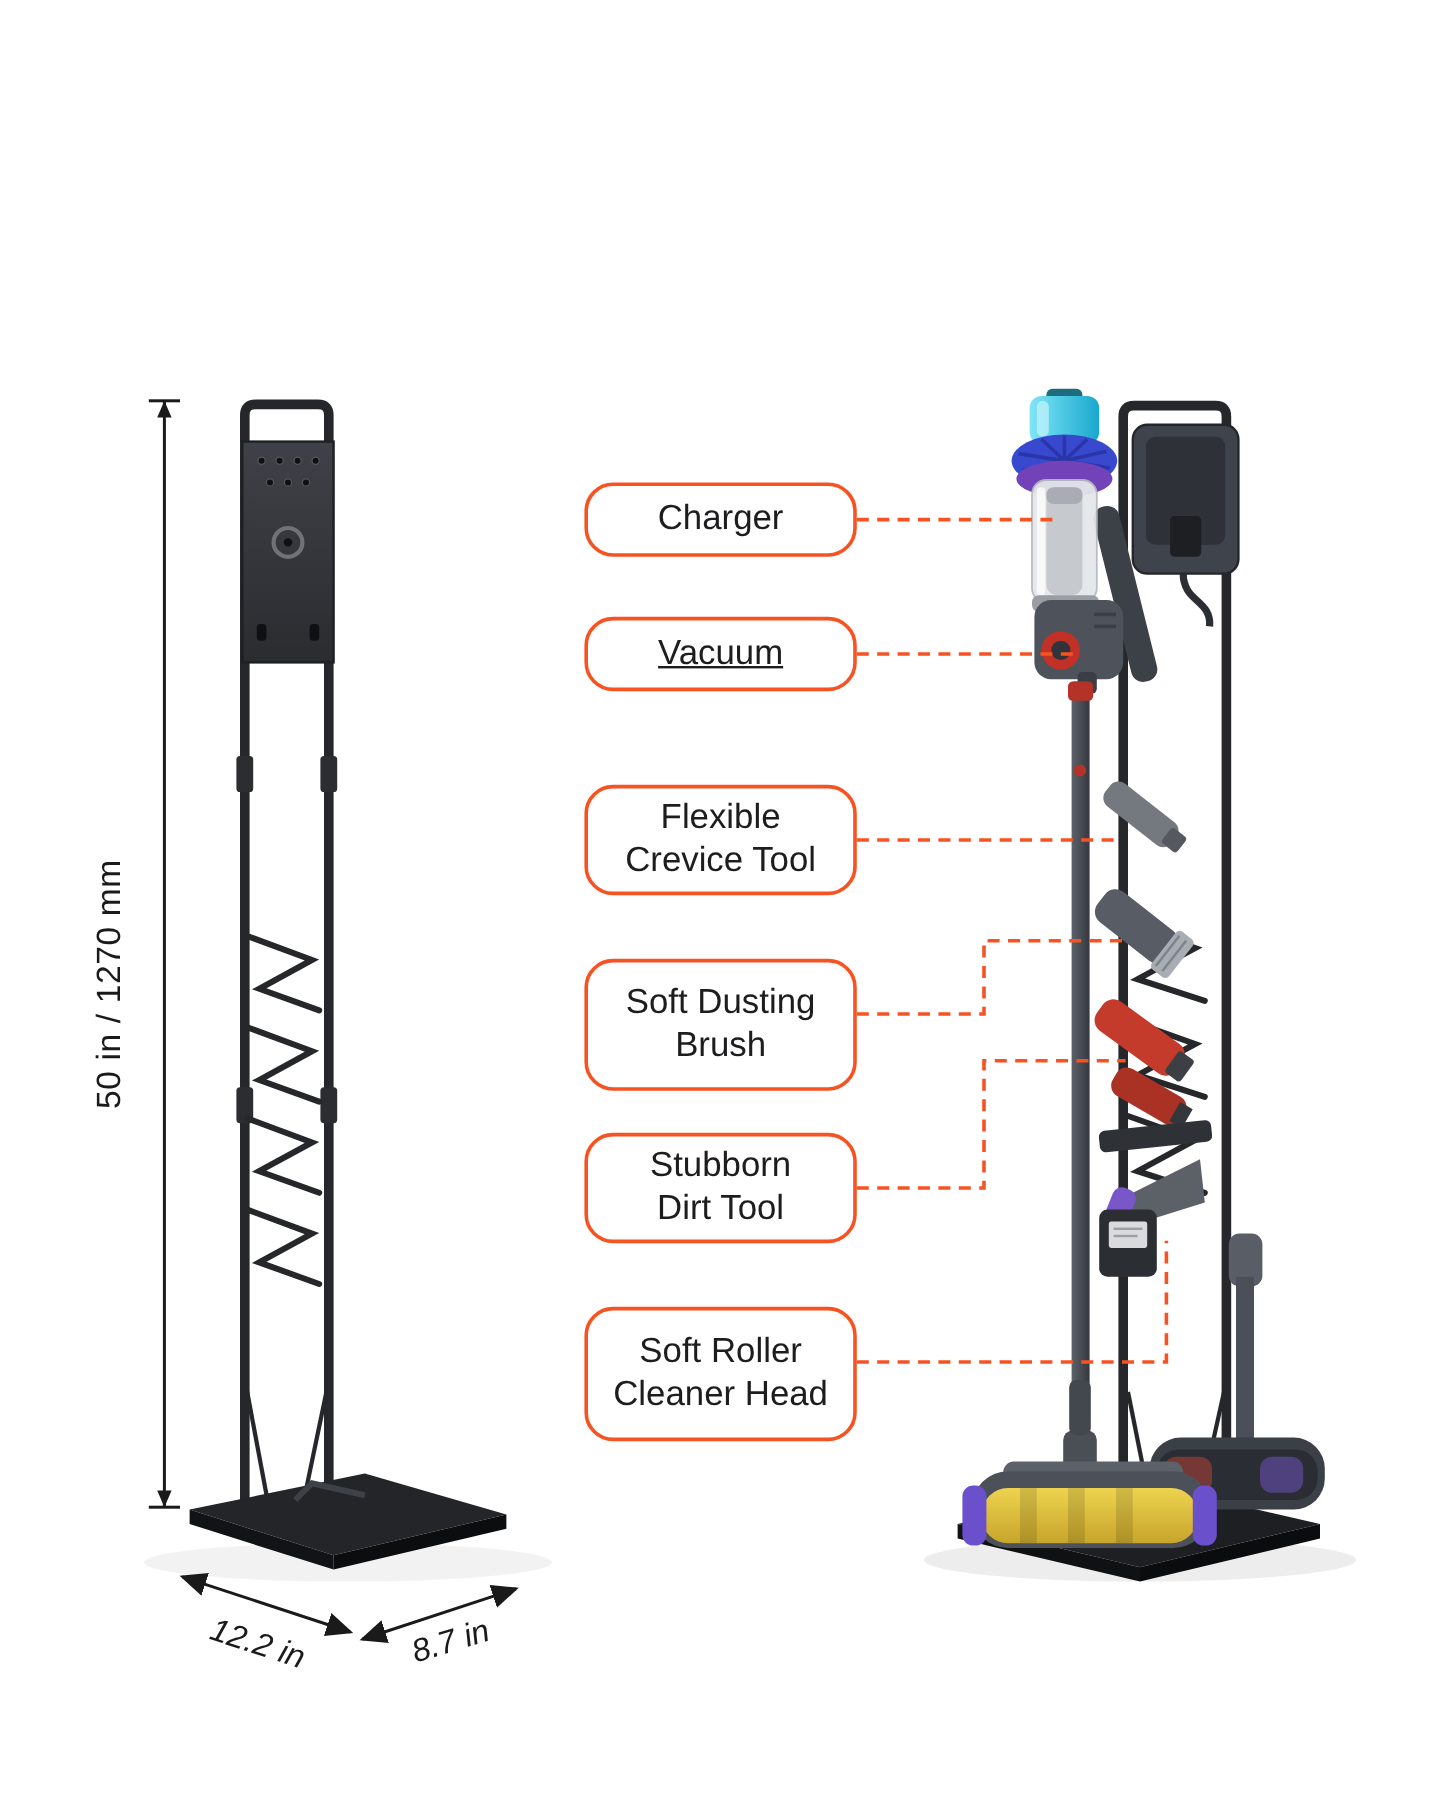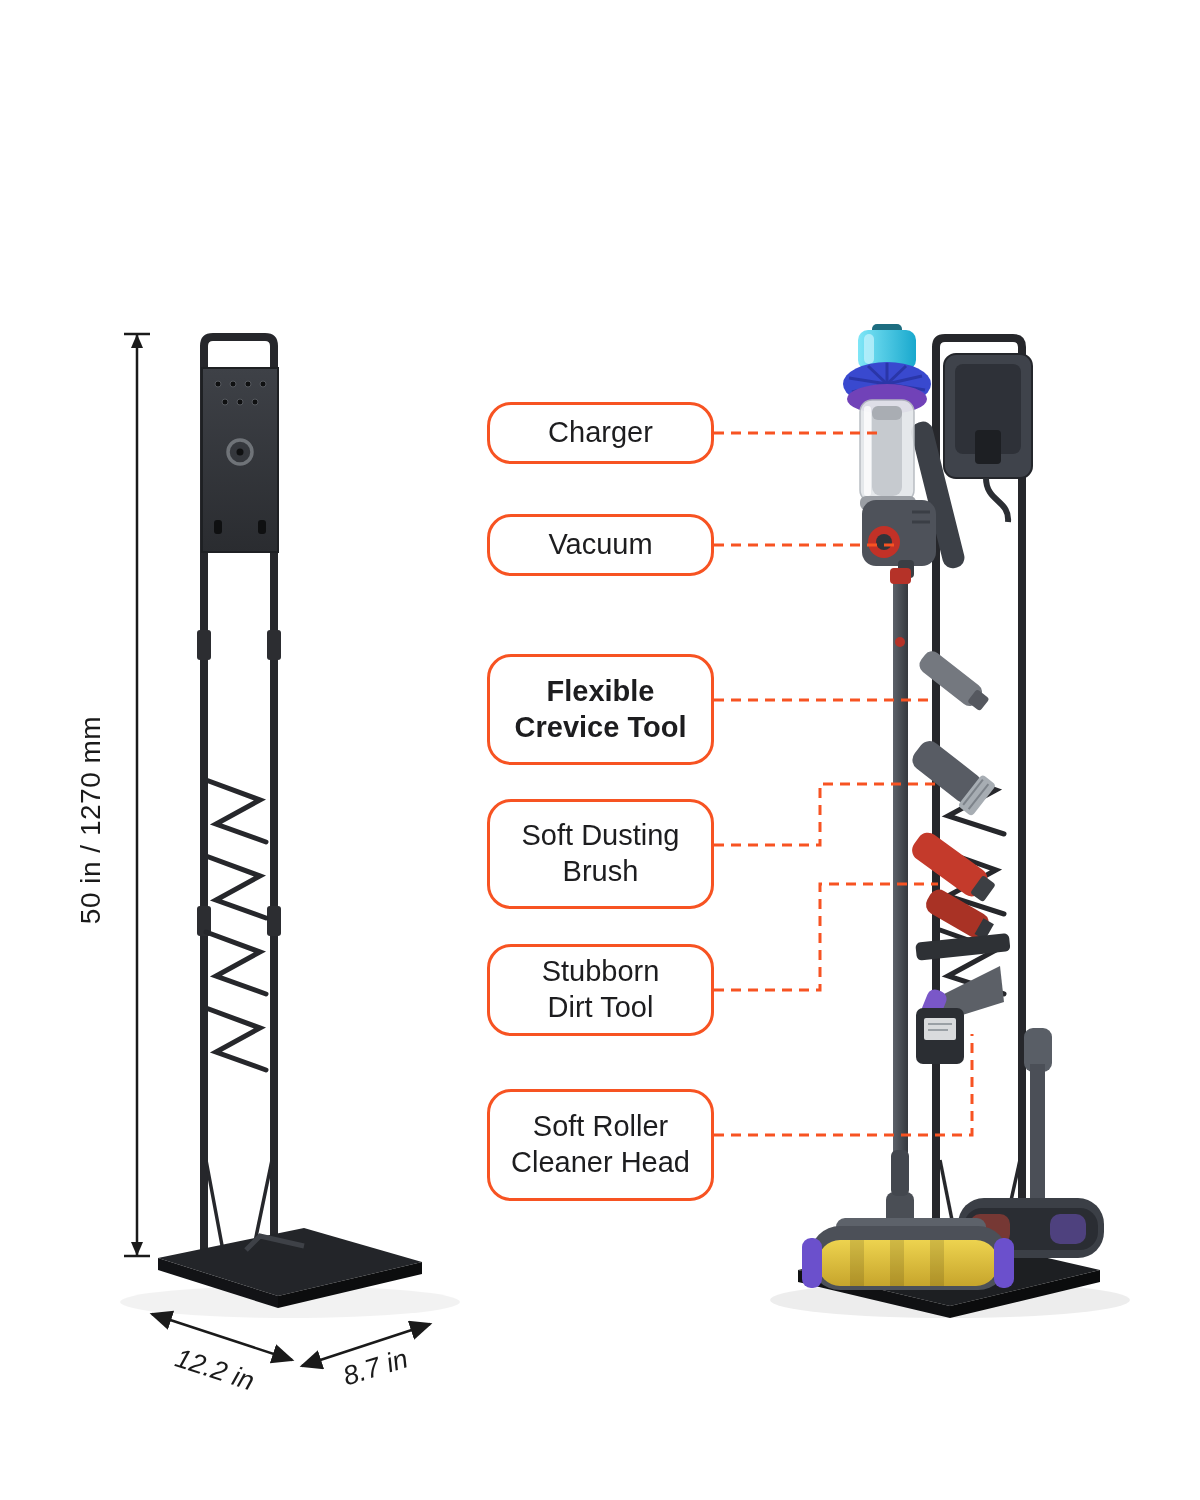--- a/index.html
+++ b/index.html
@@ -242,22 +242,22 @@
       <polyline points="714,433 884,433"></polyline>
       <polyline points="714,545 898,545"></polyline>
       <polyline points="714,700 928,700"></polyline>
       <polyline points="714,845 820,845 820,784 936,784"></polyline>
       <polyline points="714,990 820,990 820,884 938,884"></polyline>
       <polyline points="714,1135 972,1135 972,1034"></polyline>
     </g>
   </svg>
 
   <div class="callout" style="top:402px;height:62px;"><span>Charger</span></div>
-  <div class="callout" style="top:514px;height:62px;"><span>Vacuum</span></div>
-  <div class="callout" style="top:654px;height:111px;font-weight:bold;"><span>Flexible
+  <div class="callout" style="top:514px;height:62px;text-decoration:underline;"><span>Vacuum</span></div>
+  <div class="callout" style="top:654px;height:92px;"><span>Flexible
 Crevice Tool</span></div>
   <div class="callout" style="top:799px;height:110px;"><span>Soft Dusting
 Brush</span></div>
   <div class="callout" style="top:944px;height:92px;"><span>Stubborn
 Dirt Tool</span></div>
   <div class="callout" style="top:1089px;height:112px;"><span>Soft Roller
 Cleaner Head</span></div>
 
 </div>
 

